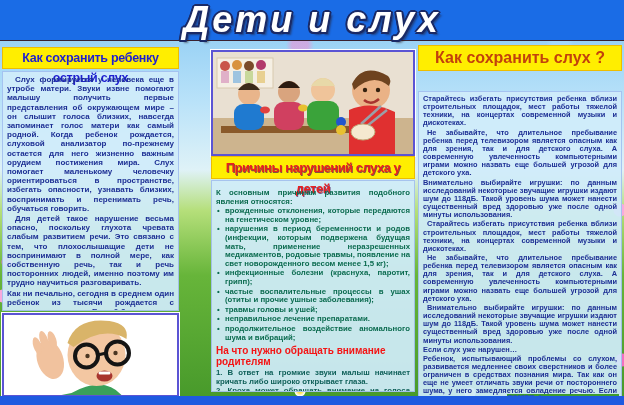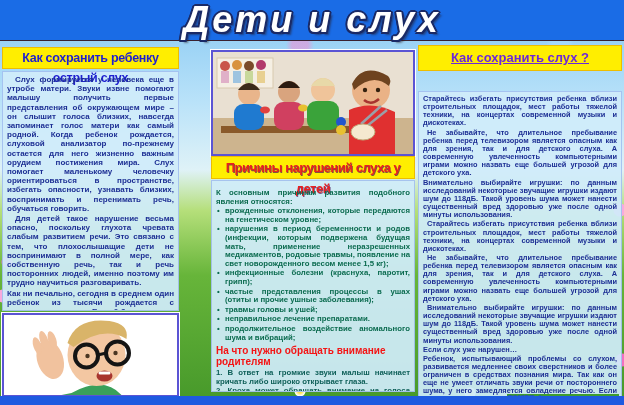--- a/index.html
+++ b/index.html
@@ -44,21 +44,21 @@
   .col-mid{left:211px;top:50px;width:204px;}
   .col-right{left:418px;top:45px;width:204px;}
 
   .yellow-band{
     background:#ffee00;text-align:center;font-weight:800;
     border:1px solid rgba(220,140,0,.5);
   }
   .band-left{height:20px;line-height:20px;font-size:12.5px;letter-spacing:-0.3px;color:#1f1fd0;}
   .band-mid{height:21px;line-height:21px;font-size:13px;letter-spacing:-0.5px;color:#e82020;
     text-shadow:0.7px 0.7px 0 rgba(70,20,90,.7);}
-  .band-right{height:24px;line-height:24px;font-size:13px;color:#6d28d9;text-decoration:underline;}
+  .band-right{height:24px;line-height:24px;font-size:16px;color:#c2410c;}
 
   .panel{
     background:rgba(208,236,250,.93);
     border:1px solid rgba(90,120,220,.35);
     box-sizing:border-box;overflow:hidden;
     text-align:justify;font-weight:700;
   }
   .panel-left{margin-top:2px;height:240px;padding:3px 4px;
     font-size:8px;line-height:9.2px;color:#1d2f94;}
   .panel-left p{margin:0 0 1px;text-indent:8px;}
@@ -175,21 +175,21 @@
         <circle cx="128" cy="78" r="5" fill="#e8c030"></circle>
     </svg>
   </div>
   <div class="yellow-band band-mid">Причины нарушений слуха у детей</div>
   <div class="panel panel-mid">
     <p class="intro">К основным причинам развития подобного явления относятся:</p>
     <ul>
       <li>врожденные отклонения, которые передаются на генетическом уровне;</li>
       <li>нарушения в период беременности и родов (инфекции, которым подвержена будущая мать, применение неразрешенных медикаментов, родовые травмы, появление на свет новорожденного весом менее 1,5 кг);</li>
       <li>инфекционные болезни (краснуха, паротит, грипп);</li>
-      <li>частые представления процессы в ушах (отиты и прочие ушные заболевания);</li>
+      <li>частые воспалительные процессы в ушах (отиты и прочие ушные заболевания);</li>
       <li>травмы головы и ушей;</li>
       <li>неправильное лечение препаратами.</li>
       <li>продолжительное воздействие аномального шума и вибраций;</li>
     </ul>
     <div class="subheader">На что нужно обращать внимание родителям</div>
     <div class="numbered">
       <div>1. В ответ на громкие звуки малыш начинает кричать либо широко открывает глаза.</div>
       <div>2. Кроха может обращать внимание на голоса папы и мамы.</div>
 
     </div>

